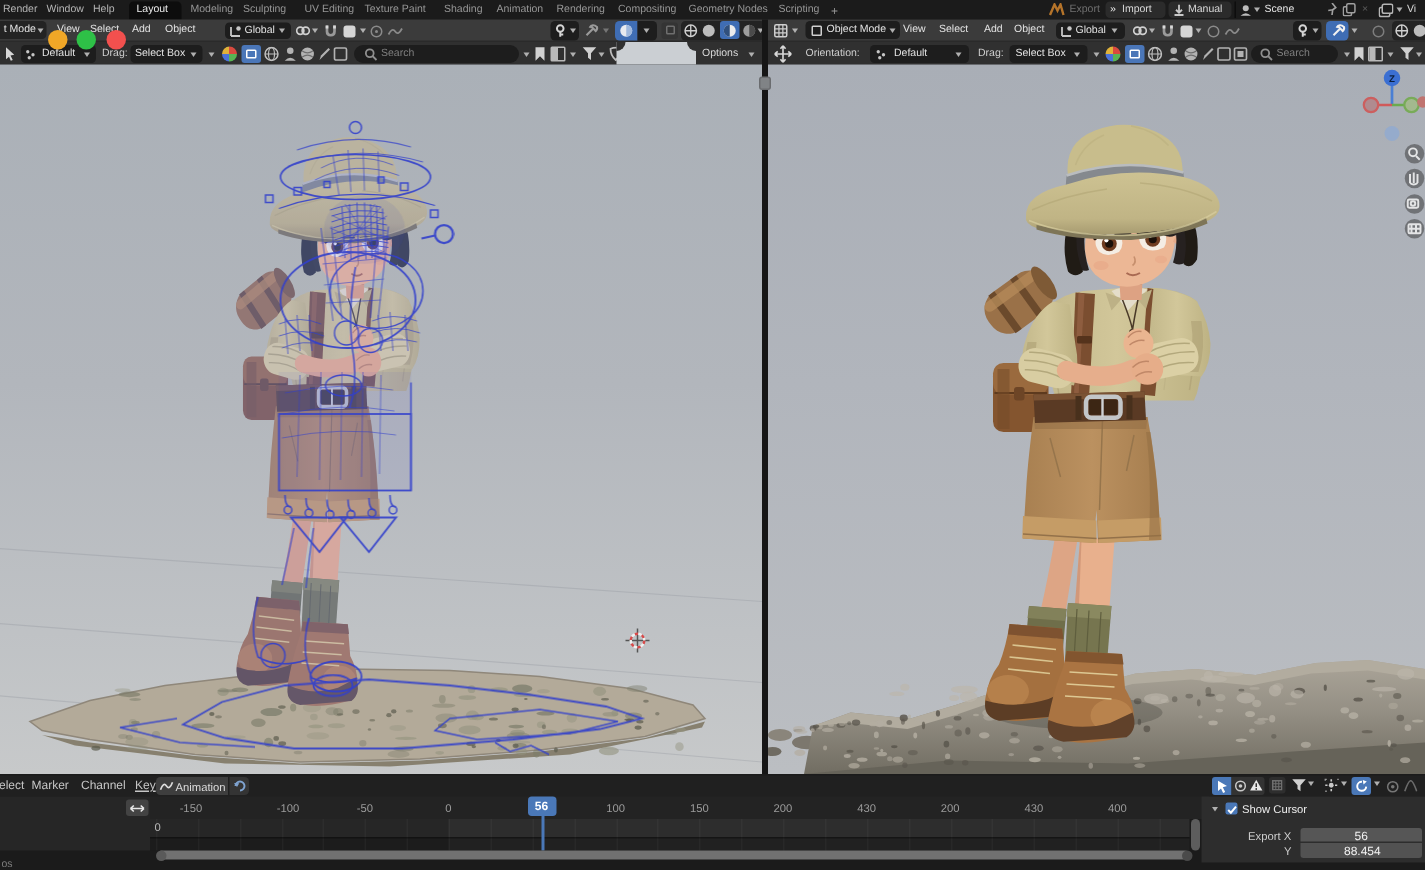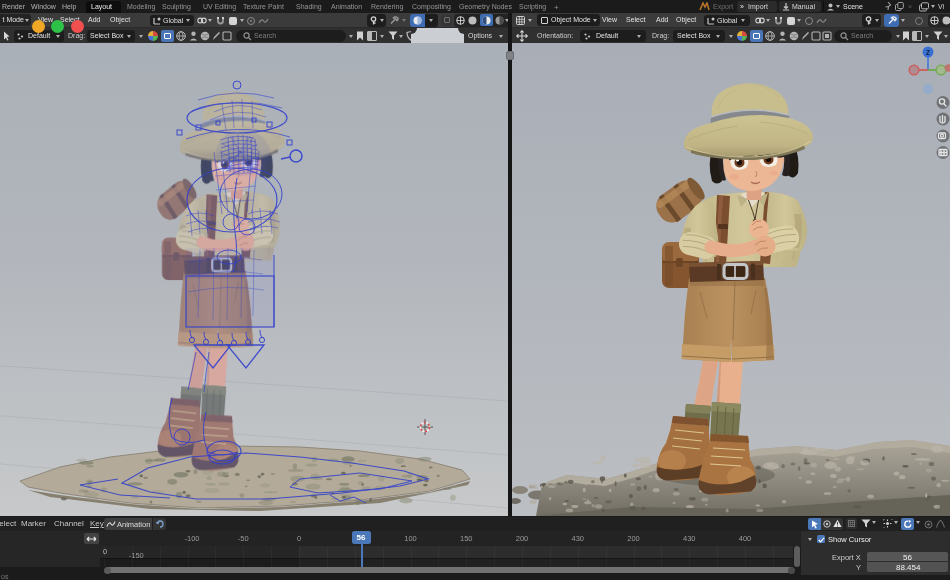--- a/index.html
+++ b/index.html
@@ -967,21 +967,21 @@
       <div class="abs" style="left:633.5px;top:545.5px;width:1px;height:21px;background:rgba(255,255,255,0.035);"></div>
       <div class="abs" style="left:661.4px;top:545.5px;width:1px;height:21px;background:rgba(255,255,255,0.035);"></div>
       <div class="abs" style="left:689.3px;top:545.5px;width:1px;height:21px;background:rgba(255,255,255,0.035);"></div>
       <div class="abs" style="left:717.1px;top:545.5px;width:1px;height:21px;background:rgba(255,255,255,0.035);"></div>
       <div class="abs" style="left:745.0px;top:545.5px;width:1px;height:21px;background:rgba(255,255,255,0.035);"></div>
       <div class="abs" style="left:772.9px;top:545.5px;width:1px;height:21px;background:rgba(255,255,255,0.035);"></div>
       <div class="abs" style="left:100px;top:557.5px;width:693px;height:1px;background:rgba(0,0,0,0.35);"></div>
     </div>
 
   <div id="nums">
-      <div class="t" style="left:119.75px;top:534px;width:24px;text-align:right;font-size:7.5px;color:#9b9b9b;margin-top:17px;">-150</div>
+      <div class="t" style="left:119.75px;top:534px;width:24px;text-align:left;font-size:7.5px;color:#9b9b9b;">-150</div>
       <div class="t" style="left:175.5px;top:534px;width:24px;text-align:right;font-size:7.5px;color:#9b9b9b;">-100</div>
       <div class="t" style="left:231.25px;top:534px;width:24px;text-align:center;font-size:7.5px;color:#9b9b9b;">-50</div>
       <div class="t" style="left:287px;top:534px;width:24px;text-align:center;font-size:7.5px;color:#9b9b9b;">0</div>
       <div class="t" style="left:398.5px;top:534px;width:24px;text-align:center;font-size:7.5px;color:#9b9b9b;">100</div>
       <div class="t" style="left:454.25px;top:534px;width:24px;text-align:center;font-size:7.5px;color:#9b9b9b;">150</div>
       <div class="t" style="left:510px;top:534px;width:24px;text-align:center;font-size:7.5px;color:#9b9b9b;">200</div>
       <div class="t" style="left:565.75px;top:534px;width:24px;text-align:center;font-size:7.5px;color:#9b9b9b;">430</div>
       <div class="t" style="left:621.5px;top:534px;width:24px;text-align:center;font-size:7.5px;color:#9b9b9b;">200</div>
       <div class="t" style="left:677.25px;top:534px;width:24px;text-align:center;font-size:7.5px;color:#9b9b9b;">430</div>
       <div class="t" style="left:733px;top:534px;width:24px;text-align:center;font-size:7.5px;color:#9b9b9b;">400</div>

